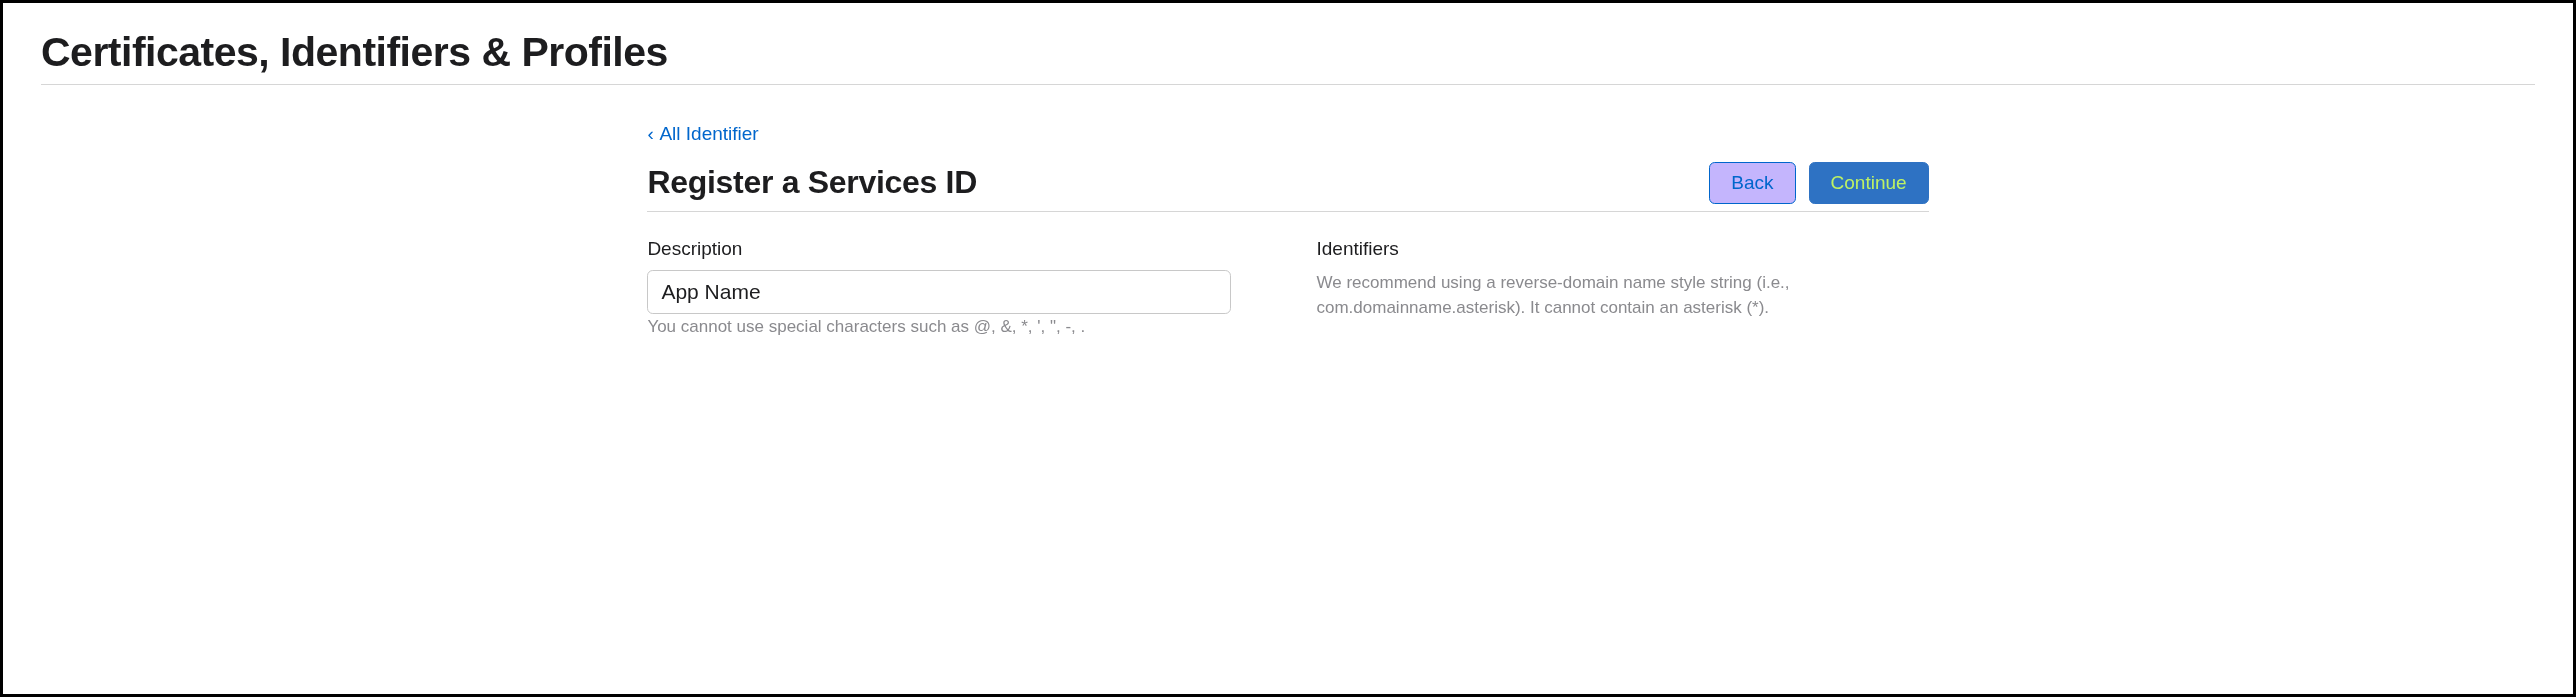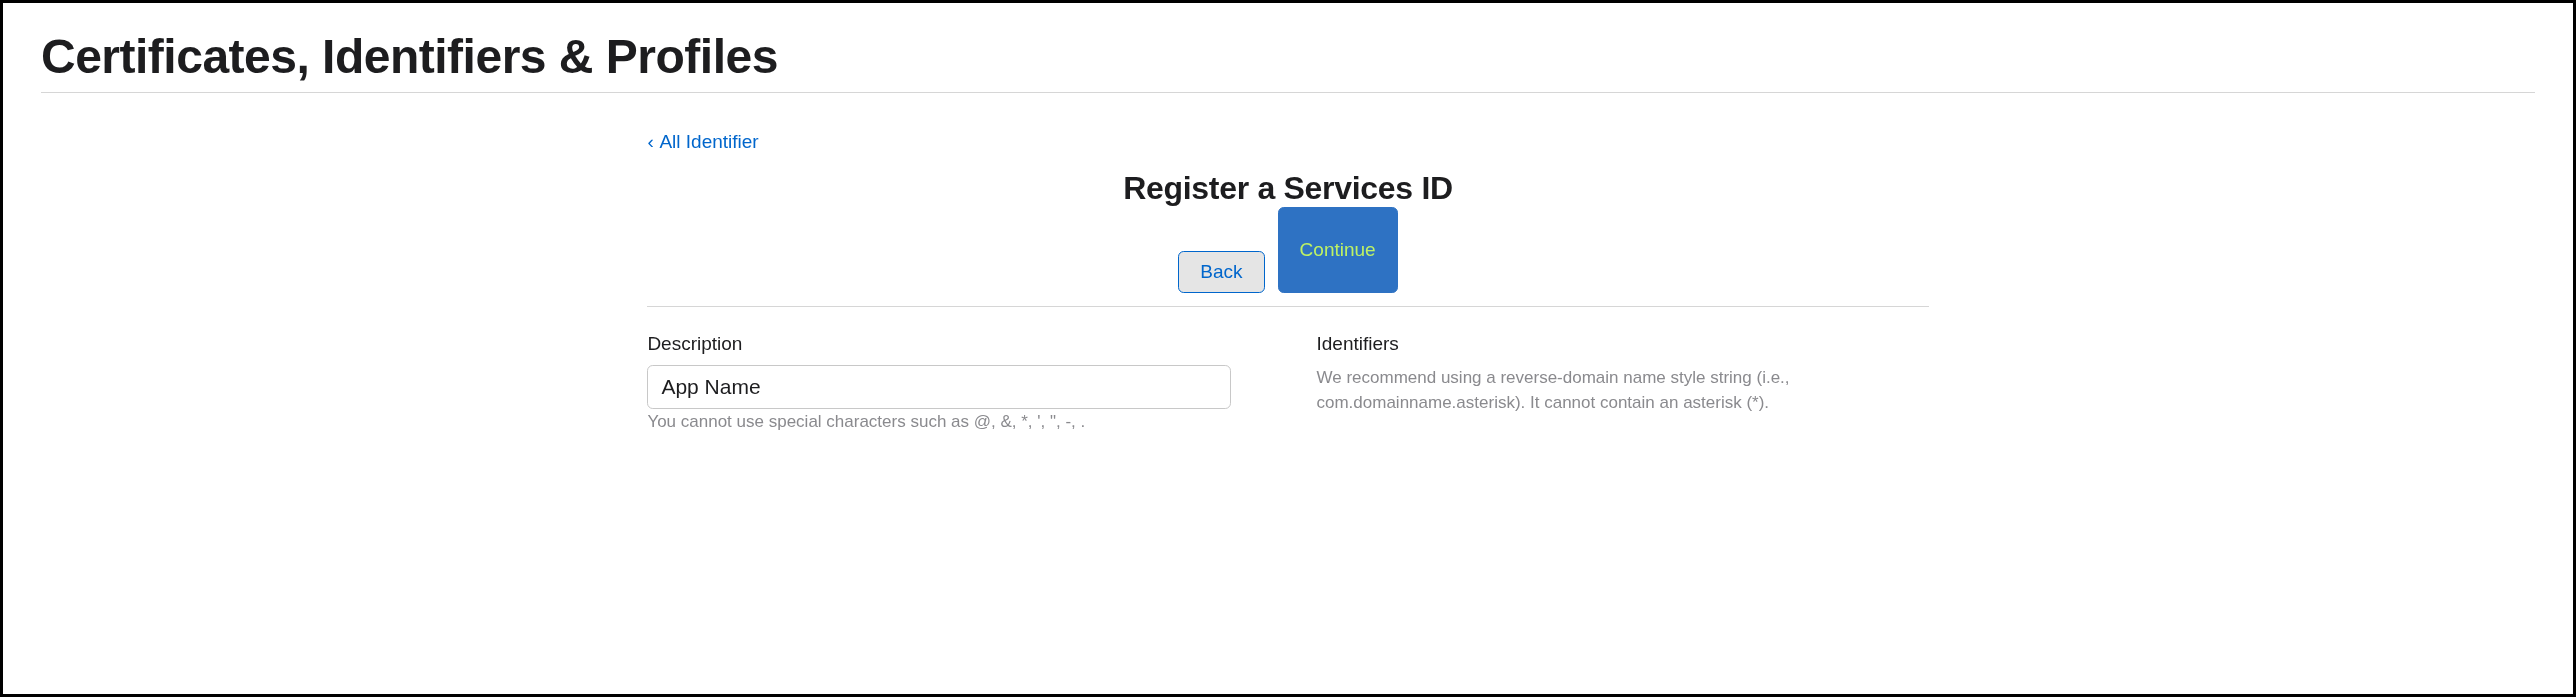--- a/index.html
+++ b/index.html
@@ -9,21 +9,21 @@
     }
     body {
       font-family: -apple-system, BlinkMacSystemFont, "Helvetica Neue", "Segoe UI", Arial, sans-serif;
       background: #ffffff;
       color: #1d1d1f;
       padding: 26px 38px;
       border: 3.8px solid #000000;
       min-height: 697px;
     }
     .page-title {
-      font-size: 48px;
+      font-size: 41px;
       font-weight: 700;
       letter-spacing: -0.5px;
       padding-bottom: 7.5px;
       border-bottom: 0.9px solid #d6d6d6;
       margin-bottom: 38px;
     }
     .content {
       max-width: 1300px;
       margin: 0 auto;
       padding: 0 9.4px;
@@ -39,47 +39,45 @@
     }
     .back-link-chevron {
       margin-right: 5.7px;
       font-size: 19px;
       line-height: 1;
     }
     .header-row {
       display: flex;
       justify-content: space-between;
       align-items: center;
-      padding-bottom: 13px;
+      padding-bottom: 7px;
       border-bottom: 0.9px solid #d6d6d6;
       margin-bottom: 26px;
-      flex-direction: column;
     }
     .section-title {
       font-size: 32px;
       font-weight: 700;
       letter-spacing: -0.3px;
     }
     .button-group {
       display: flex;
       gap: 13px;
     }
     .btn {
       font-family: inherit;
       font-size: 19px;
       padding: 9.4px 21px;
       border-radius: 5.7px;
       cursor: pointer;
       border: 0.9px solid transparent;
     }
     .btn-secondary {
-      background: #e5e5e5;
+      background: #c4b5fd;
       color: #0066cc;
       border: 0.9px solid #0066cc;
-      margin-top: 44px;
     }
     .btn-primary {
       background: #2e72c3;
       color: #bef264;
       border: 0.9px solid #2e72c3;
     }
     .form-row {
       display: flex;
       gap: 57px;
     }

